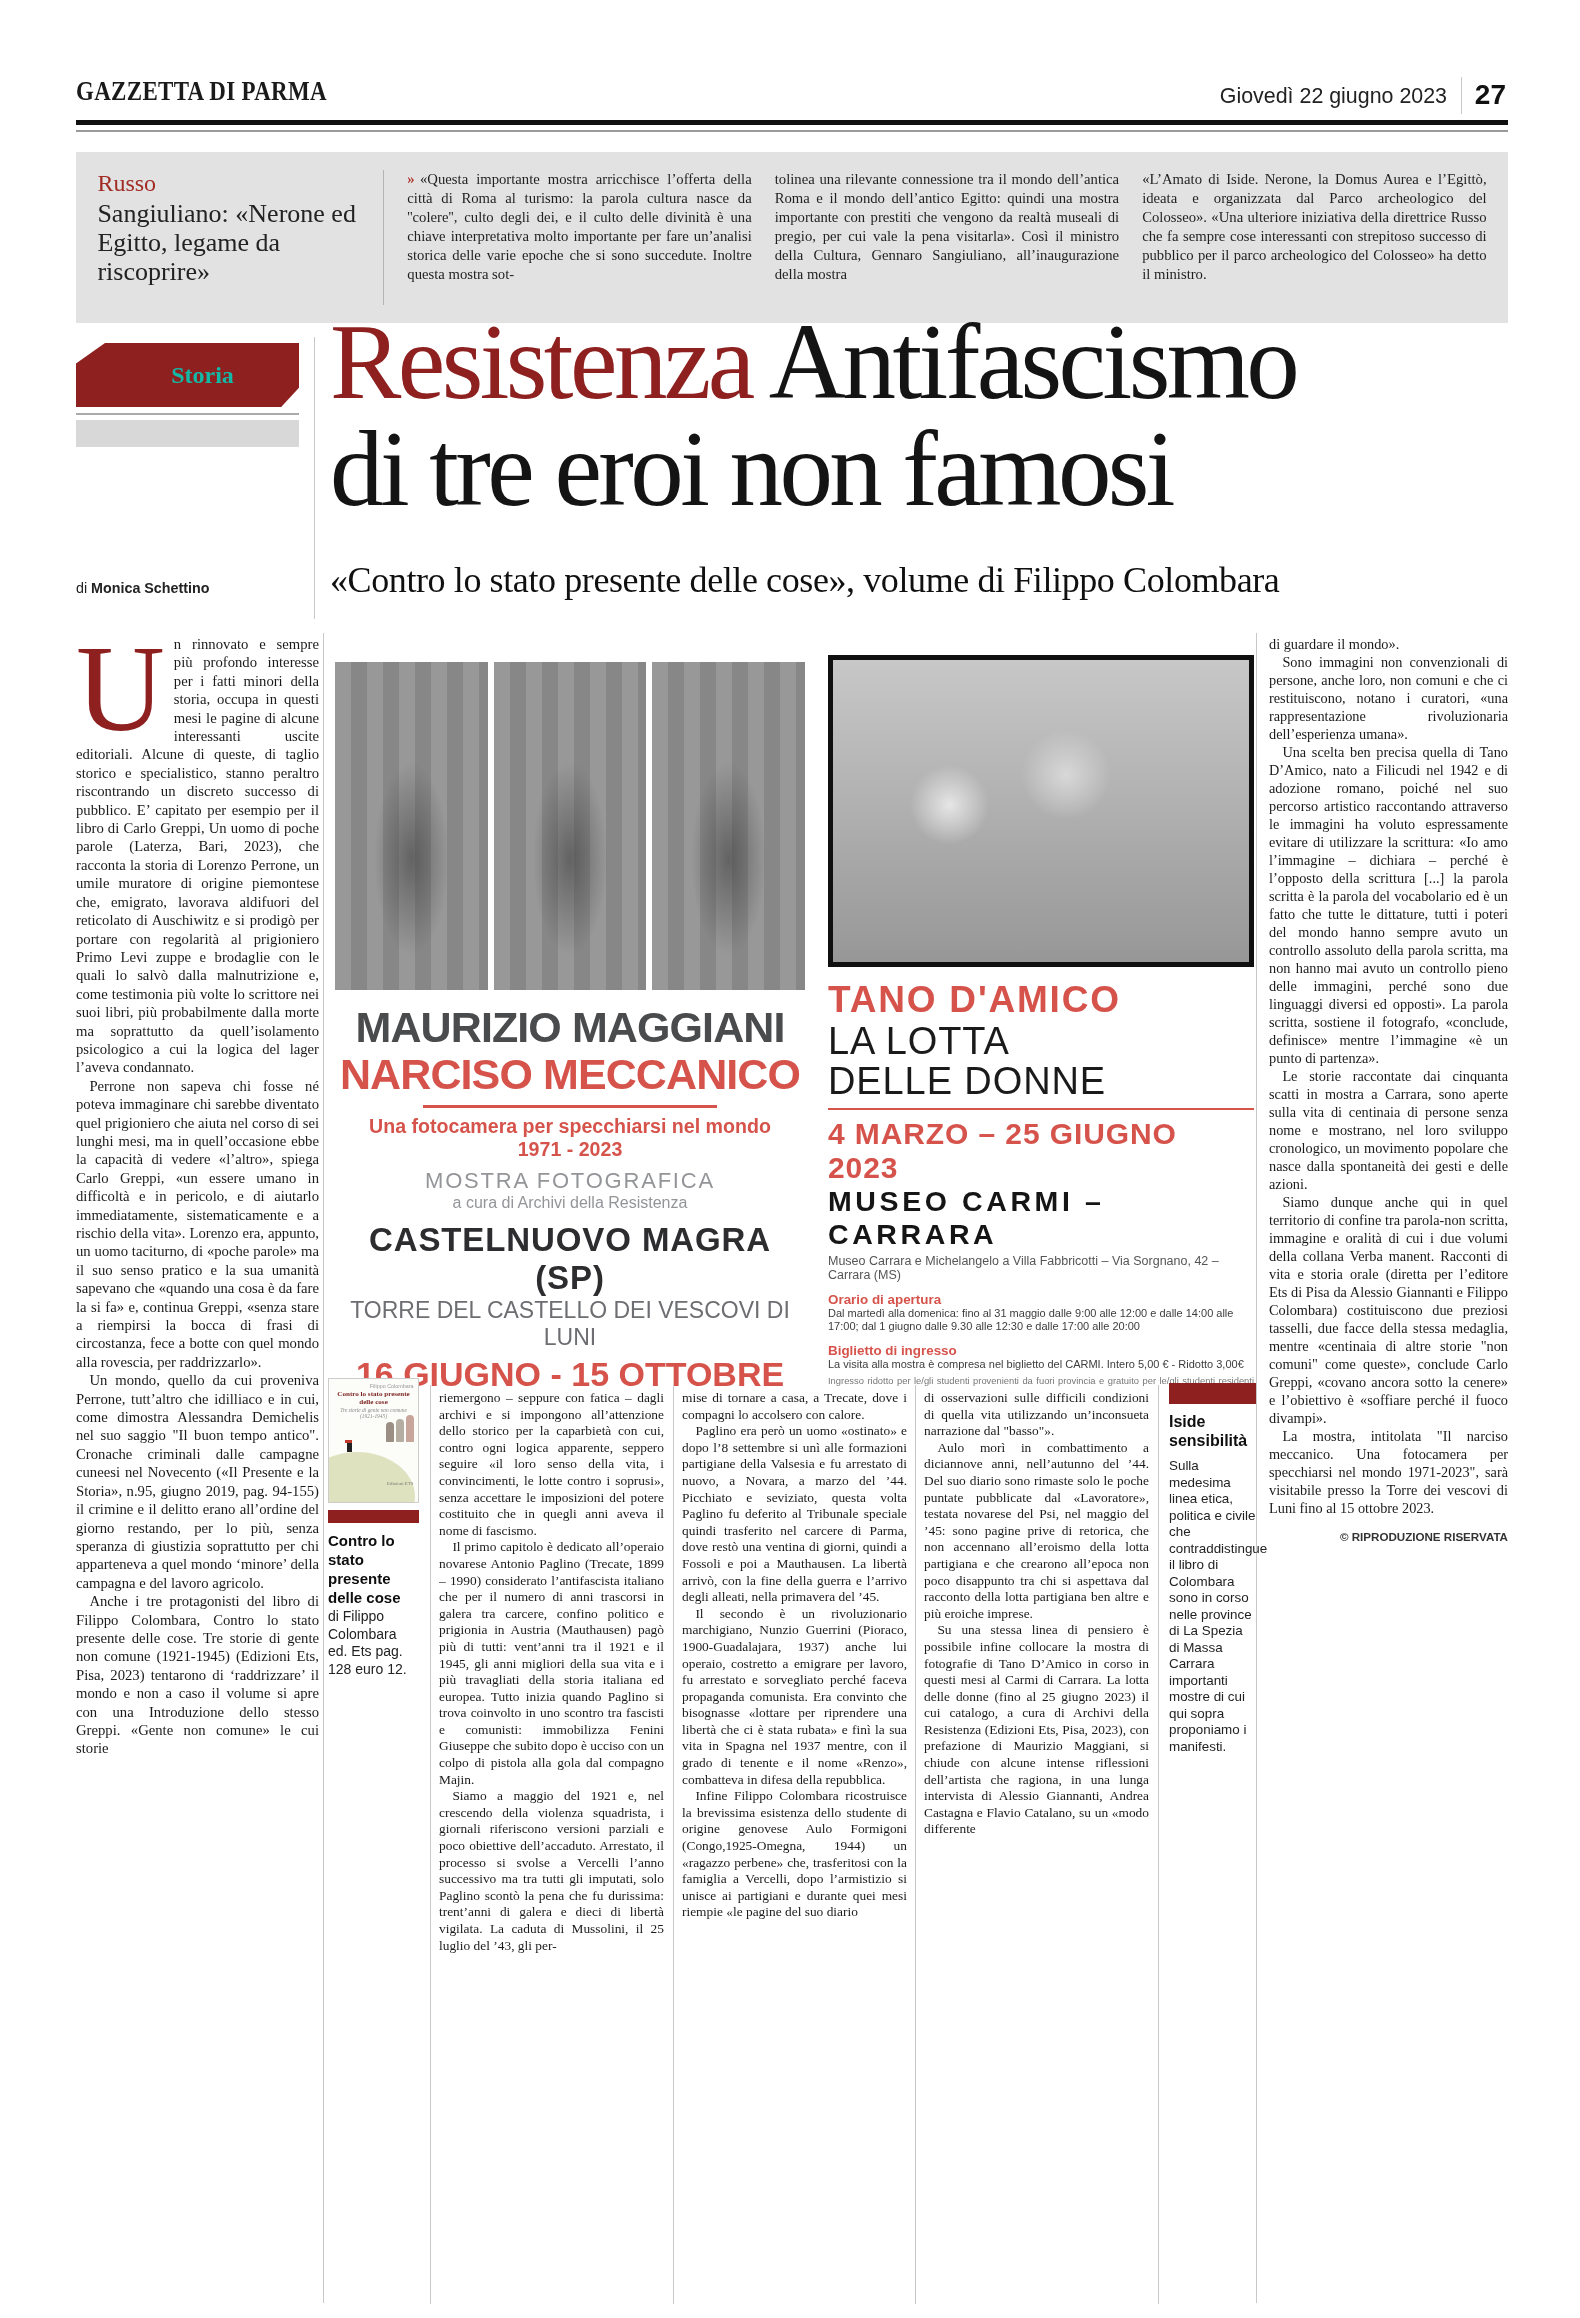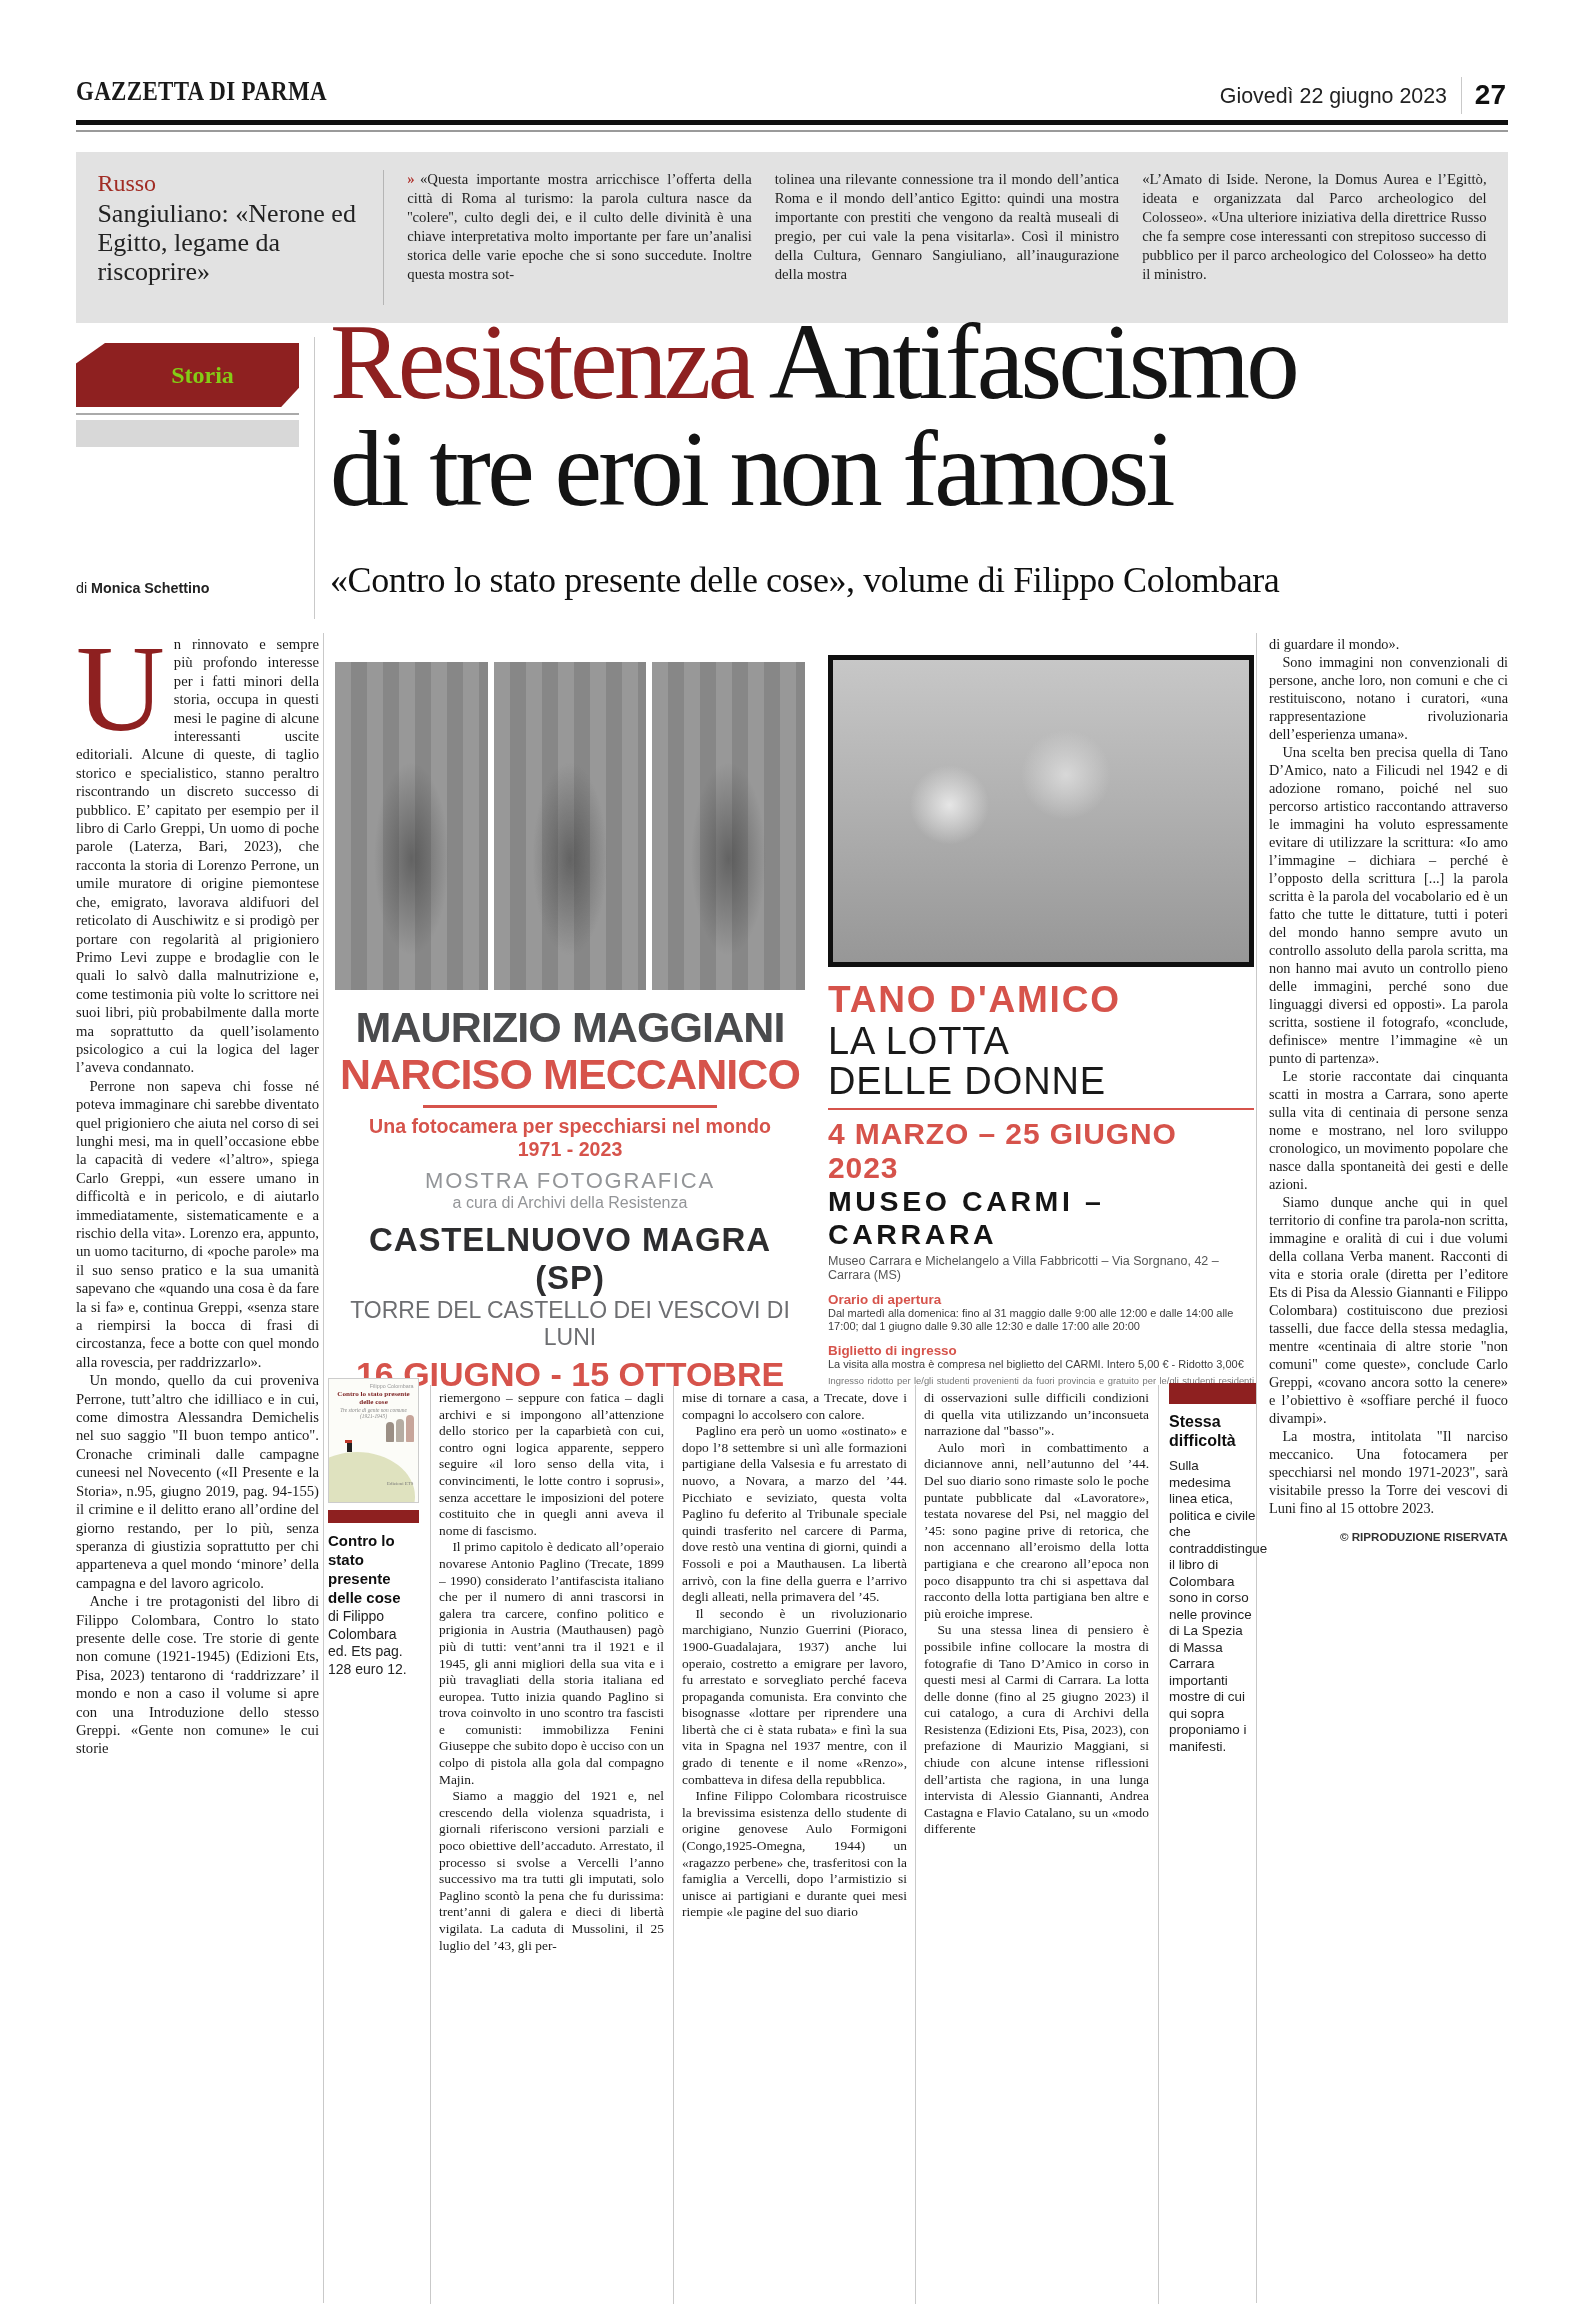--- a/index.html
+++ b/index.html
@@ -35,21 +35,21 @@
   #topbox-kicker{font-size:24px;color:var(--kicker-red);margin-bottom:1.8px;}
   #topbox-title{font-size:26px;line-height:29px;color:#222;}
   .tb-div{width:0.9px;background:#b5b5b5;flex:none;}
   .tb-col{flex:1;font-size:14.7px;line-height:19px;color:#1f1f1f;text-align:justify;}
   .lead-mark{color:#b03530;font-weight:bold;margin-right:5.4px;}
 
   
   #section-flag{left:76px;top:343px;width:223px;height:64px;background:var(--accent-dark-red);
     clip-path:polygon(13% 0%,100% 0%,100% 70%,92% 100%,0% 100%,0% 32%);
     display:flex;align-items:center;justify-content:center;padding-left:30px;box-sizing:border-box;}
-  #section-flag span{color:#84cc16;font-weight:800;font-size:24px;}
+  #section-flag span{color:#14b8a6;font-weight:800;font-size:24px;}
   #flag-rule{left:76px;top:413px;width:223px;height:1.8px;background:#aaa;}
   #flag-bar{left:76px;top:420px;width:223px;height:27px;background:#d8d8d8;}
   #headline-vline{left:314px;top:337px;height:282px;}
   #headline{left:330px;top:309px;width:1187px;font-size:107px;line-height:107px;
     letter-spacing:-3.6px;white-space:nowrap;}
   #headline .hl-red{color:var(--accent-dark-red);}
   #headline .hl-black{color:#141414;}
   #headline-line2{left:330px;top:416px;width:1187px;font-size:107px;line-height:107px;
     letter-spacing:-3.6px;color:#141414;white-space:nowrap;}
   #subhead{left:330px;top:560px;width:1187px;font-size:36px;line-height:41px;color:#101010;
@@ -266,21 +266,21 @@
     <p>Infine Filippo Colombara ricostruisce la brevissima esistenza dello studente di origine genovese Aulo Formigoni (Congo,1925-Omegna, 1944) un «ragazzo perbene» che, trasferitosi con la famiglia a Vercelli, dopo l’armistizio si unisce ai partigiani e durante quei mesi riempie «le pagine del suo diario</p>
   </div>
   <div class="abs jst" id="col-d">
     <p class="fst">di osservazioni sulle difficili condizioni di quella vita utilizzando un’inconsueta narrazione dal "basso"».</p>
     <p>Aulo morì in combattimento a diciannove anni, nell’autunno del ’44. Del suo diario sono rimaste solo le poche puntate pubblicate dal «Lavoratore», testata novarese del Psi, nel maggio del ’45: sono pagine prive di retorica, che non accennano all’eroismo della lotta partigiana e che crearono all’epoca non poco disappunto tra chi si aspettava dal racconto della lotta partigiana ben altre e più eroiche imprese.</p>
     <p>Su una stessa linea di pensiero è possibile infine collocare la mostra di fotografie di Tano D’Amico in corso in questi mesi al Carmi di Carrara. La lotta delle donne (fino al 25 giugno 2023) il cui catalogo, a cura di Archivi della Resistenza (Edizioni Ets, Pisa, 2023), con prefazione di Maurizio Maggiani, si chiude con alcune intense riflessioni dell’artista che ragiona, in una lunga intervista di Alessio Giannanti, Andrea Castagna e Flavio Catalano, su un «modo differente</p>
   </div>
 
   <div class="abs" id="sidebar">
     <div id="sidebar-bar"></div>
-    <div id="sidebar-title">Stessa difficoltà</div>
+    <div id="sidebar-title">Iside sensibilità</div>
     <div id="sidebar-body">Sulla medesima linea etica, politica e civile che contraddistingue il libro di Colombara sono in corso nelle province di La Spezia di Massa Carrara importanti mostre di cui qui sopra proponiamo i manifesti.</div>
   </div>
 
   <div class="abs jst" id="col-right">
     <p class="fst">di guardare il mondo».</p>
     <p>Sono immagini non convenzionali di persone, anche loro, non comuni e che ci restituiscono, notano i curatori, «una rappresentazione rivoluzionaria dell’esperienza umana».</p>
     <p>Una scelta ben precisa quella di Tano D’Amico, nato a Filicudi nel 1942 e di adozione romano, poiché nel suo percorso artistico raccontando attraverso le immagini ha voluto espressamente evitare di utilizzare la scrittura: «Io amo l’immagine – dichiara – perché è l’opposto della scrittura [...] la parola scritta è la parola del vocabolario ed è un fatto che tutte le dittature, tutti i poteri del mondo hanno sempre avuto un controllo assoluto della parola scritta, ma non hanno mai avuto un controllo pieno delle immagini, perché sono due linguaggi diversi ed opposti». La parola scritta, sostiene il fotografo, «conclude, definisce» mentre l’immagine «è un punto di partenza».</p>
     <p>Le storie raccontate dai cinquanta scatti in mostra a Carrara, sono aperte sulla vita di centinaia di persone senza nome e mostrano, nel loro sviluppo cronologico, un movimento popolare che nasce dalla spontaneità dei gesti e delle azioni.</p>
     <p>Siamo dunque anche qui in quel territorio di confine tra parola-non scritta, immagine e oralità di cui i due volumi della collana Verba manent. Racconti di vita e storia orale (diretta per l’editore Ets di Pisa da Alessio Giannanti e Filippo Colombara) costituiscono due preziosi tasselli, due facce della stessa medaglia, mentre «centinaia di altre storie "non comuni" come queste», conclude Carlo Greppi, «covano ancora sotto la cenere» e l’obiettivo è «soffiare perché il fuoco divampi».</p>
     <p>La mostra, intitolata "Il narciso meccanico. Una fotocamera per specchiarsi nel mondo 1971-2023", sarà visitabile presso la Torre dei vescovi di Luni fino al 15 ottobre 2023.</p>

